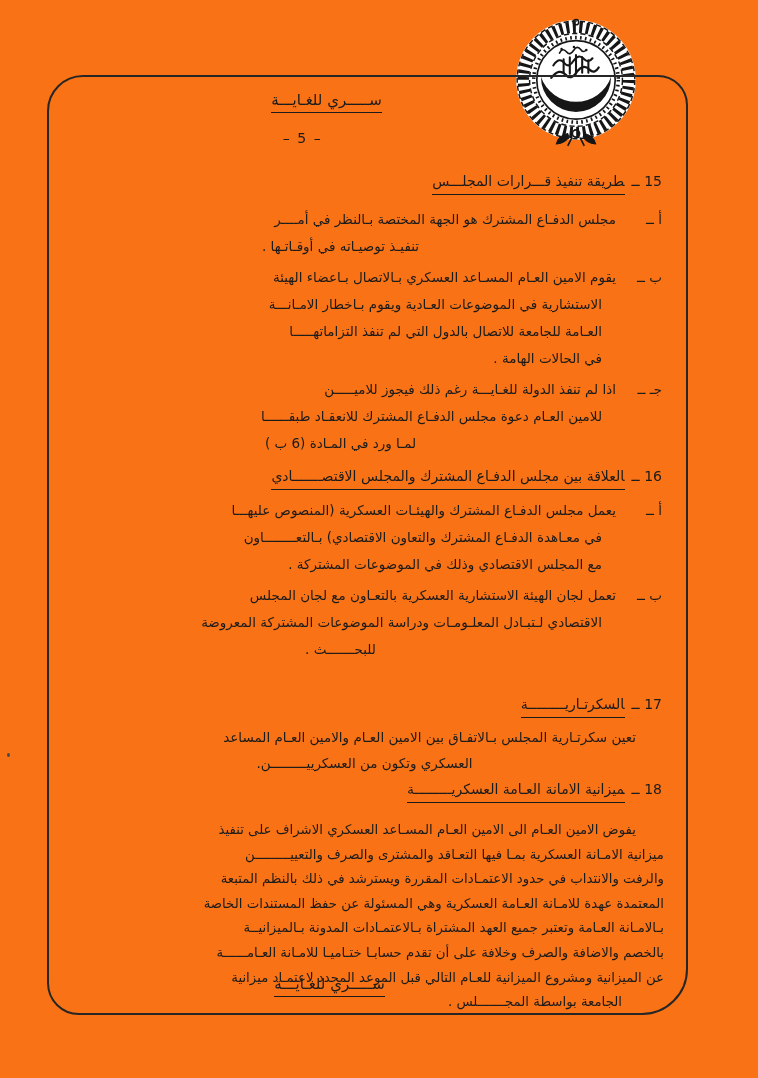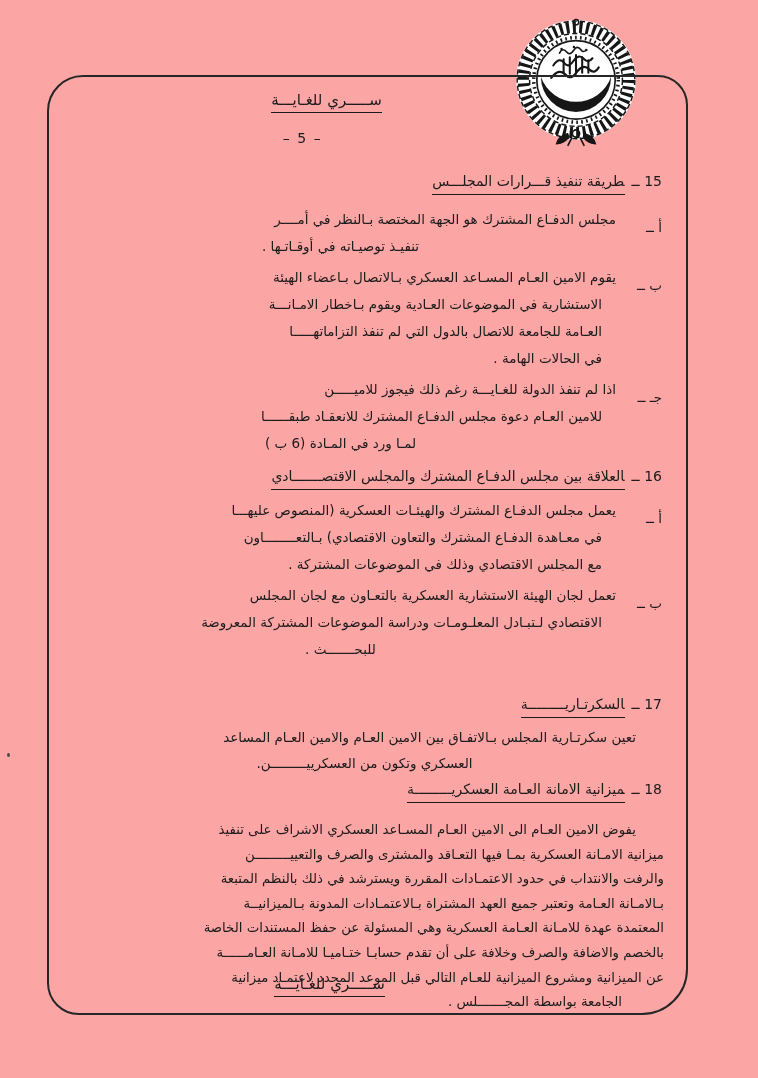--- a/index.html
+++ b/index.html
@@ -1,32 +1,32 @@
 <!DOCTYPE html>
 <html lang="ar" dir="rtl"><head>
 <meta charset="utf-8">
 <style>
   html,body{margin:0;padding:0;background:#ffffff;}
   .page{
-    position:relative;width:758px;height:1078px;background:#fca5a5;
+    position:relative;width:758px;height:1078px;background:#f97316;
     direction:rtl;font-family:"DejaVu Sans",sans-serif;color:#1b1b1b;overflow:hidden;
   }
   .frame{
     position:absolute;left:47px;top:75px;width:637px;height:936px;
     border:2px solid #262626;border-radius:36px 30px 46px 32px;
   }
   .content{position:absolute;top:0;left:0;right:0;bottom:0;padding:12px 22px 0 16px;font-size:13.5px;}
   .classification{text-align:center;transform:translateX(-38px);font-size:15px;margin-top:2px;}
   .classification .u{border-bottom:1.6px solid #1b1b1b;padding-bottom:3px;}
   .pagenum{text-align:center;transform:translateX(-62px);margin-top:21px;font-size:14px;letter-spacing:1.5px;}
   .sec-heading{text-align:right;font-size:14px;line-height:26px;padding-right:2px;}
   .sec-heading .num{margin-left:7px;}
   .sec-heading .ttl{border-bottom:1.6px solid #1b1b1b;padding-bottom:5px;}
   .item{position:relative;padding-right:48px;text-align:right;}
-  .item .marker{position:absolute;right:2px;top:8px;line-height:27px;}
+  .item .marker{position:absolute;right:2px;top:0;line-height:27px;}
   .line{line-height:27px;text-align:right;}
   .line.c{text-align:center;}
   .line.i{padding-right:14px;}
   .line.f{padding-right:28px;}
   .line.i2{padding-right:42px;}
   .para .line{line-height:26px;}
   .para18 .line{line-height:24.6px;font-size:13.3px;}
   .footer{position:absolute;left:0;right:0;bottom:20px;margin:0;}
   .emblem{position:absolute;left:514px;top:18px;}
   .stray{position:absolute;left:7px;top:753px;width:3px;height:4px;background:#4a4a4a;border-radius:50%;}
@@ -107,22 +107,22 @@
           <div class="sec-heading" style="margin-top: 28px;"><span class="num">17 ــ</span><span class="ttl">السكرتـاريـــــــــة</span></div>
           <div class="para" style="margin-top: 7px;">
             <div class="line f">تعين سكرتـارية المجلس بـالاتفـاق بين الامين العـام والامين العـام المساعد</div>
             <div class="line c">العسكري وتكون من العسكرييـــــــــن.</div>
           </div>
           <div class="sec-heading" style="margin-top: 0;"><span class="num">18 ــ</span><span class="ttl">ميزانية الامانة العـامة العسكريـــــــــة</span></div>
           <div class="para para18" style="margin-top: 16px;">
             <div class="line f">يفوض الامين العـام الى الامين العـام المسـاعد العسكري الاشراف على تنفيذ</div>
             <div class="line">ميزانية الامـانة العسكرية بمـا فيها التعـاقد والمشترى والصرف والتعييـــــــــن</div>
             <div class="line">والرفت والانتداب في حدود الاعتمـادات المقررة ويسترشد في ذلك بالنظم المتبعة</div>
+            <div class="line">المعتمدة عهدة للامـانة العـامة العسكرية وهي المسئولة عن حفظ المستندات الخاصة</div>
             <div class="line">بـالامـانة العـامة وتعتبر جميع العهد المشتراة بـالاعتمـادات المدونة بـالميزانيــة</div>
-            <div class="line">المعتمدة عهدة للامـانة العـامة العسكرية وهي المسئولة عن حفظ المستندات الخاصة</div>
             <div class="line">بالخصم والاضافة والصرف وخلافة على أن تقدم حسابـا ختـاميـا للامـانة العـامــــــة</div>
             <div class="line">عن الميزانية ومشروع الميزانية للعـام التالي قبل الموعد المحدد لاعتمـاد ميزانية</div>
             <div class="line i2">الجامعة بواسطة المجـــــــلس .</div>
           </div>
         </div>
 
       <div class="classification footer">
         <span class="u">ســـــري للغـايـــة</span>
       </div>
 

